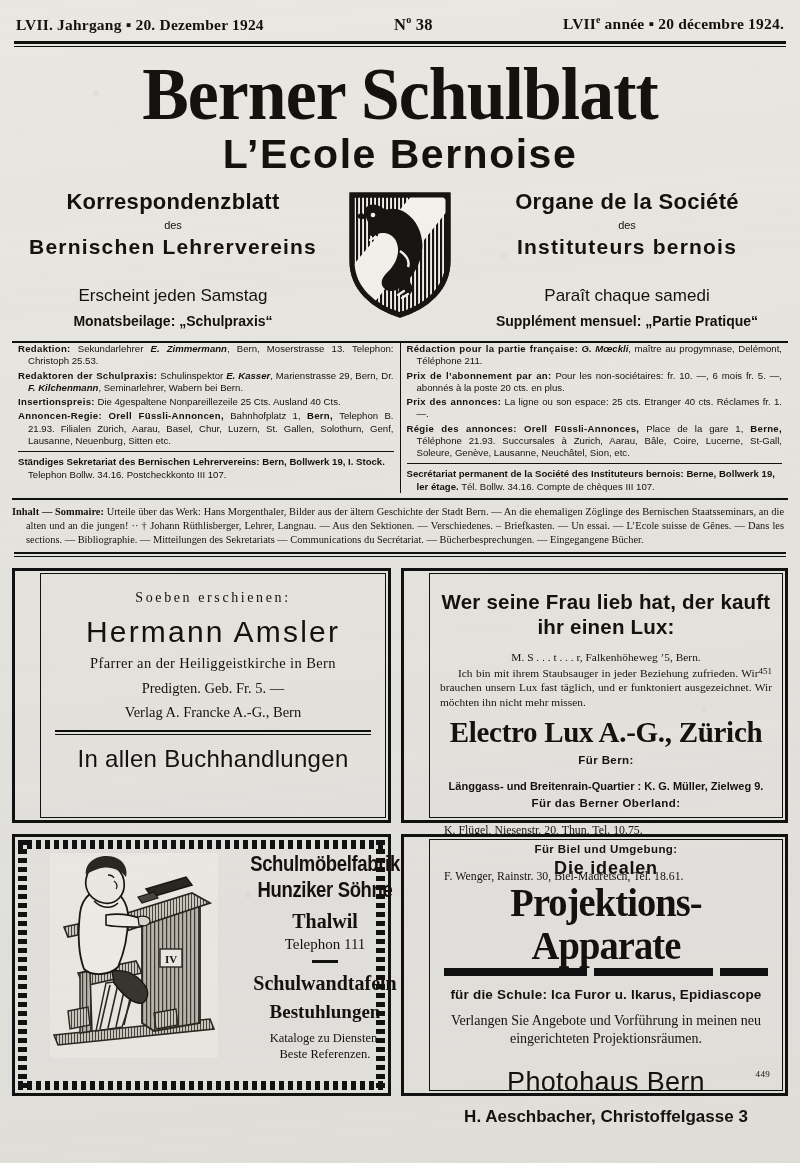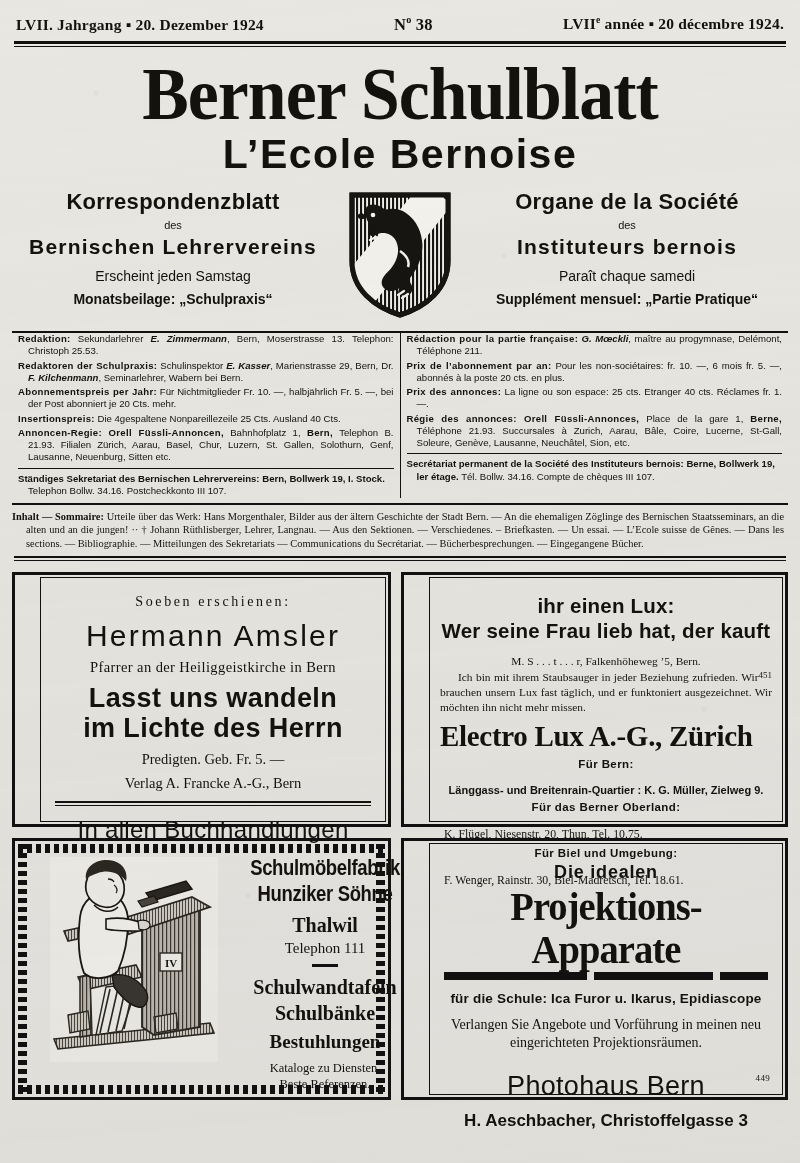--- a/index.html
+++ b/index.html
@@ -89,21 +89,21 @@
     margin-top: 14px;
   }
   .organ .col {
     flex: 1 1 0;
     text-align: center;
     font-family: "Liberation Sans", sans-serif;
   }
   .organ .l1 { font-size: 22px; font-weight: bold; letter-spacing: .3px; }
   .organ .l2 { font-size: 11px; margin-top: 4px; }
   .organ .l3 { font-size: 21px; font-weight: bold; letter-spacing: 1.2px; margin-top: 4px; }
-  .organ .l4 { font-size: 14px; margin-top: 9px; }
+  .organ .l4 { font-size: 17px; margin-top: 27px; }
   .organ .l5 { font-size: 14px; font-weight: bold; margin-top: 7px; }
   .organ .crest { flex: 0 0 132px; display: flex; justify-content: center; padding-top: 2px; }
 
   
   .details {
     display: flex;
     margin-top: 12px;
     border-top: 2.5px solid #111;
     padding-top: 0;
   }
@@ -219,21 +219,21 @@
   }
   .ad-lux .body {
     font-family: "Liberation Serif", serif;
     font-size: 11.4px; line-height: 1.3; margin-top: 10px;
     text-align: justify;
   }
   .ad-lux .body .first { text-align: center; display: block; margin-bottom: 1px; }
   .ad-lux .body .ind { display: block; text-indent: 18px; }
   .ad-lux .refnum { float: right; font-size: 9px; }
   .ad-lux .h2 {
-    font-family: "Liberation Serif", serif;
+    text-align: center; font-family: "Liberation Serif", serif;
     font-weight: bold; font-size: 29px; margin-top: 6px; letter-spacing: -.3px;
   }
   .ad-lux .sec {
     text-align: center; font-family: "Liberation Sans", sans-serif;
     font-weight: bold; font-size: 11.5px; margin-top: 5px; letter-spacing: .4px;
   }
   .ad-lux .line {
     text-align: center; font-family: "Liberation Serif", serif;
     font-size: 11.8px; margin-top: 14px;
   }
@@ -396,23 +396,20 @@
 
     <div class="details">
       <div class="dcol dleft">
         <div class="dpara">
           <b>Redaktion:</b><span> Sekundarlehrer </span><i>E. Zimmermann</i><span>, Bern, Moserstrasse 13. Telephon: Christoph 25.53.</span>
         </div>
         <div class="dpara">
           <b>Redaktoren der Schulpraxis:</b><span> Schulinspektor </span><i>E. Kasser</i><span>, Marienstrasse 29, Bern, Dr. </span><i>F. Kilchenmann</i><span>, Seminarlehrer, Wabern bei Bern.</span>
         </div>
         <div class="dpara">
-          <b>Abonnementspreis per Jahr:</b><span> Für Nichtmitglieder Fr. 10. —, halbjährlich Fr. 5. —, bei der Post abonniert je 20 Cts. mehr.</span>
-        </div>
-        <div class="dpara">
           <b>Insertionspreis:</b><span> Die 4gespaltene Nonpareillezeile 25 Cts. Ausland 40 Cts.</span>
         </div>
         <div class="dpara">
           <b>Annoncen-Regie:</b><b> Orell Füssli-Annoncen,</b><span> Bahnhofplatz 1, </span><b>Bern,</b><span> Telephon B. 21.93. Filialen Zürich, Aarau, Basel, Chur, Luzern, St. Gallen, Solothurn, Genf, Lausanne, Neuenburg, Sitten etc.</span>
         </div>
         <div class="dsep"></div>
         <div class="dfoot">
           <b>Ständiges Sekretariat des Bernischen Lehrervereins: Bern, Bollwerk 19, I. Stock.</b><span> Telephon Bollw. 34.16.  Postcheckkonto III 107.</span>
         </div>
       </div>
@@ -448,24 +445,20 @@
 
     <div class="ads">
 
       <div class="colL">
 
         <div class="adbox ad-amsler">
           <div class="adinner">
             <div class="t1">Soeben erschienen:</div>
             <div class="t2">Hermann Amsler</div>
             <div class="t3">Pfarrer an der Heiliggeistkirche in Bern</div>
-            <div class="t4">
-              <div>Lasst uns wandeln</div>
-              <div>im Lichte des Herrn</div>
-            </div>
             <div class="t5">Predigten.  Geb. Fr. 5. —</div>
             <div class="t6">Verlag A. Francke A.-G., Bern</div>
             <div class="dbl"></div>
             <div class="t7">In allen Buchhandlungen</div>
           </div>
         </div>
 
         <div class="ad-hunziker">
           <div class="dotborder">
             <div class="tb t"></div>
@@ -534,38 +527,37 @@
             </div>
             <div class="hz-right">
               <div class="a1">
                 <div>Schulmöbelfabrik</div>
                 <div>Hunziker Söhne</div>
               </div>
               <div class="a2">Thalwil</div>
               <div class="a3">Telephon 111</div>
               <div class="dash"></div>
               <div class="a4">Schulwandtafeln</div>
-              <div class="a4">Schulbänke</div>
               <div class="a5">Bestuhlungen</div>
               <div class="a6">
                 <div>Kataloge zu Diensten.</div>
                 <div>Beste Referenzen.</div>
               </div>
             </div>
           </div>
         </div>
       </div>
 
       <div class="colR">
 
         <div class="adbox ad-lux">
           <div class="adinner">
             <div class="h1">
+              <div>Wer seine Frau lieb hat, der kauft</div>
               <div>ihr einen Lux:</div>
-              <div>Wer seine Frau lieb hat, der kauft</div>
             </div>
             <div class="body">
               <span class="first">M. S . . . t . . . r, Falkenhöheweg ’5, Bern.</span>
               <span class="refnum">451</span>
               <span class="ind">Ich bin mit ihrem Staubsauger in jeder Beziehung zufrieden. Wir brauchen unsern Lux fast täglich, und er funktoniert ausgezeichnet. Wir möchten ihn nicht mehr missen.</span>
             </div>
             <div class="h2">Electro Lux A.-G., Zürich</div>
             <div class="sec">Für Bern:</div>
             <div class="line bold">Länggass- und Breitenrain-Quartier : K. G. Müller, Zielweg 9.</div>
             <div class="sec">Für das Berner Oberland:</div>

